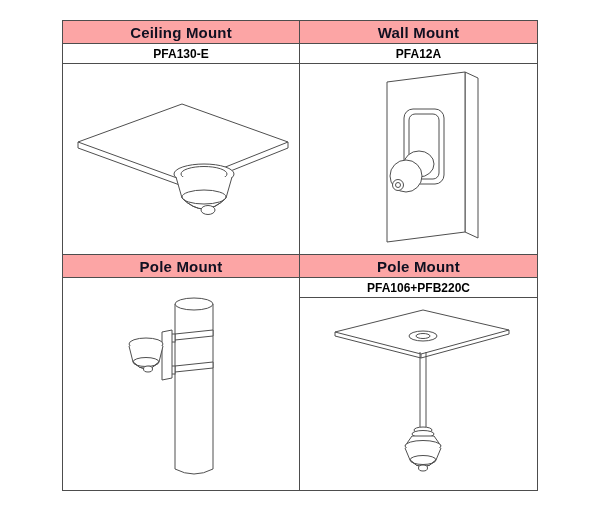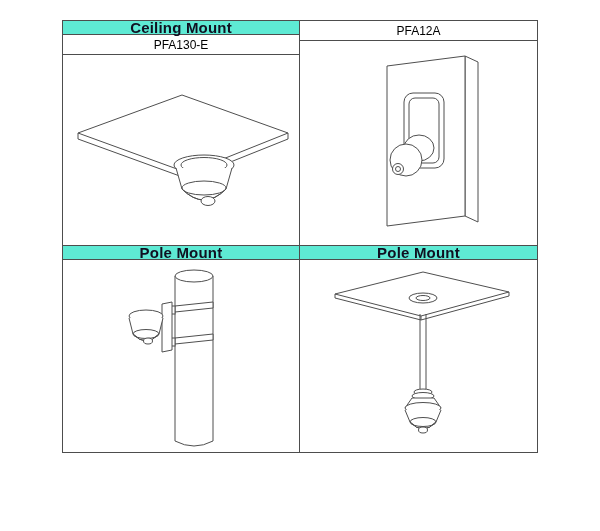--- a/index.html
+++ b/index.html
@@ -16,32 +16,32 @@
     width: 476px;
     border: 1px solid #4d4d4d;
     display: grid;
     grid-template-columns: 1fr 1fr;
     background: #ffffff;
   }
   .cell { display: flex; flex-direction: column; background: #ffffff; }
   .cell.col-left { border-right: 1px solid #4d4d4d; }
   .cell.row-top  { border-bottom: 1px solid #4d4d4d; }
   .cell-header {
-    height: 14px;
-    background: #5eead4;
+    height: 23px;
+    background: #fca5a5;
     border-bottom: 1px solid #4d4d4d;
     display: flex; align-items: center; justify-content: center;
     font-size: 15px; font-weight: bold; color: #101021;
     letter-spacing: 0.2px;
   }
   .cell-model {
     height: 20px;
     border-bottom: 1px solid #4d4d4d;
     display: flex; align-items: center; justify-content: center;
-    font-size: 12px; color: #000000;
+    font-size: 12px; color: #000000; font-weight: bold;
   }
   .cell-art {
     flex: 1;
     display: flex; align-items: center; justify-content: center;
     overflow: hidden;
   }
   .cell.row-top .cell-art { height: 195px; }
   .cell.row-bottom .cell-art { height: 198px; }
   svg .ln { stroke: #4f4f4f; stroke-width: 1; fill: none; }
   svg .fw { stroke: #4f4f4f; stroke-width: 1; fill: #ffffff; }
@@ -69,20 +69,21 @@
           <path class="fw" d="M112,113 L118,134 Q140,156 162,134 L168,113"></path>
           <ellipse class="ln" cx="140" cy="133" rx="22" ry="7"></ellipse>
           <path class="ln" d="M118,134 Q140,156 162,134"></path>
           <ellipse class="fw" cx="144" cy="146" rx="7" ry="4.5"></ellipse>
         </g>
       </svg>
     </div>
   </div>
 
   <div class="cell row-top">
+    <div class="cell-header">Wall Mount</div>
     <div class="cell-model">PFA12A</div>
     <div class="cell-art">
       <svg width="235" height="190" viewBox="0 0 235 190">
         <g>
           <polygon class="fw" points="164,8 177,14 177,174 164,168"></polygon>
           <polygon class="fw" points="86,18 164,8 164,168 86,178"></polygon>
         </g>
         <g>
           <rect class="fw" x="103" y="45" width="40" height="75" rx="9"></rect>
           <rect class="ln" x="108" y="50" width="30" height="65" rx="6"></rect>
@@ -120,20 +121,21 @@
           <ellipse class="ln" cx="82" cy="74" rx="13" ry="4.5"></ellipse>
           <path class="ln" d="M69,74 Q82,88 95,74"></path>
           <ellipse class="fw" cx="84" cy="81" rx="4.5" ry="3"></ellipse>
         </g>
       </svg>
     </div>
   </div>
 
   <div class="cell row-bottom">
     <div class="cell-header">Pole Mount</div>
+    <div class="cell-model">PFA106+PFB220C</div>
     <div class="cell-art">
       <svg width="235" height="192" viewBox="0 0 235 192">
         <g>
           <polygon class="fw" points="34,34 122,12 208,32 120,56"></polygon>
           <line class="ln" x1="34" y1="34" x2="34" y2="38"></line>
           <line class="ln" x1="120" y1="56" x2="120" y2="60"></line>
           <line class="ln" x1="208" y1="32" x2="208" y2="36"></line>
           <polyline class="ln" points="34,38 120,60 208,36"></polyline>
           <ellipse class="fw" cx="122" cy="38" rx="14" ry="5"></ellipse>
           <ellipse class="ln" cx="122" cy="38" rx="7" ry="2.5"></ellipse>

